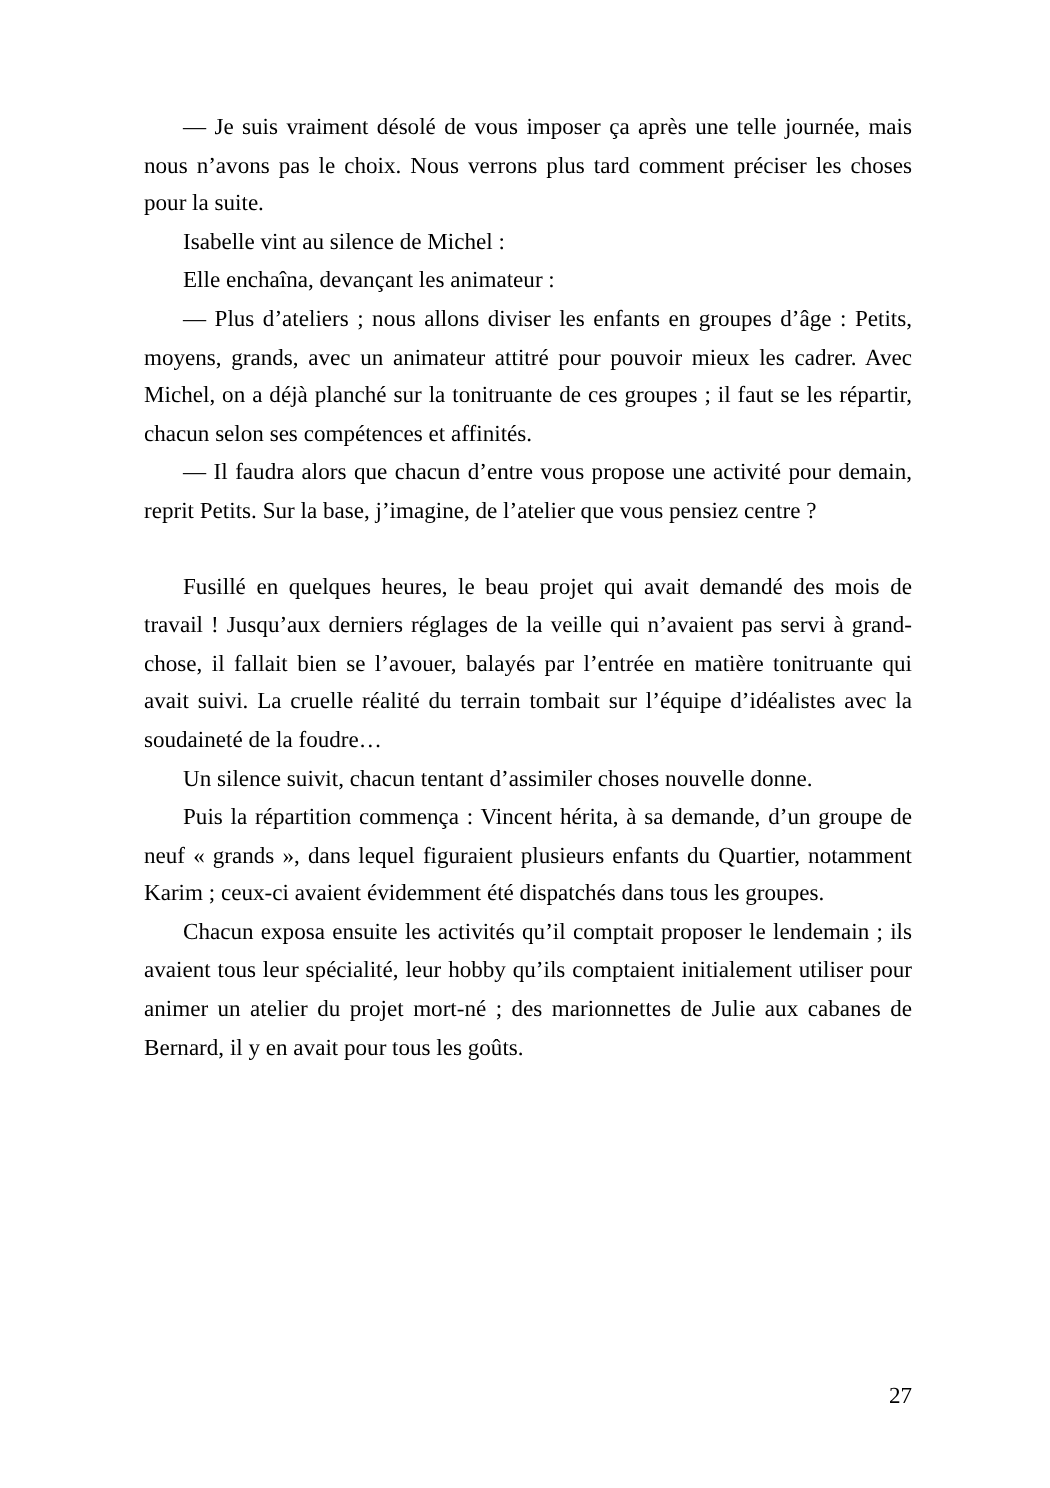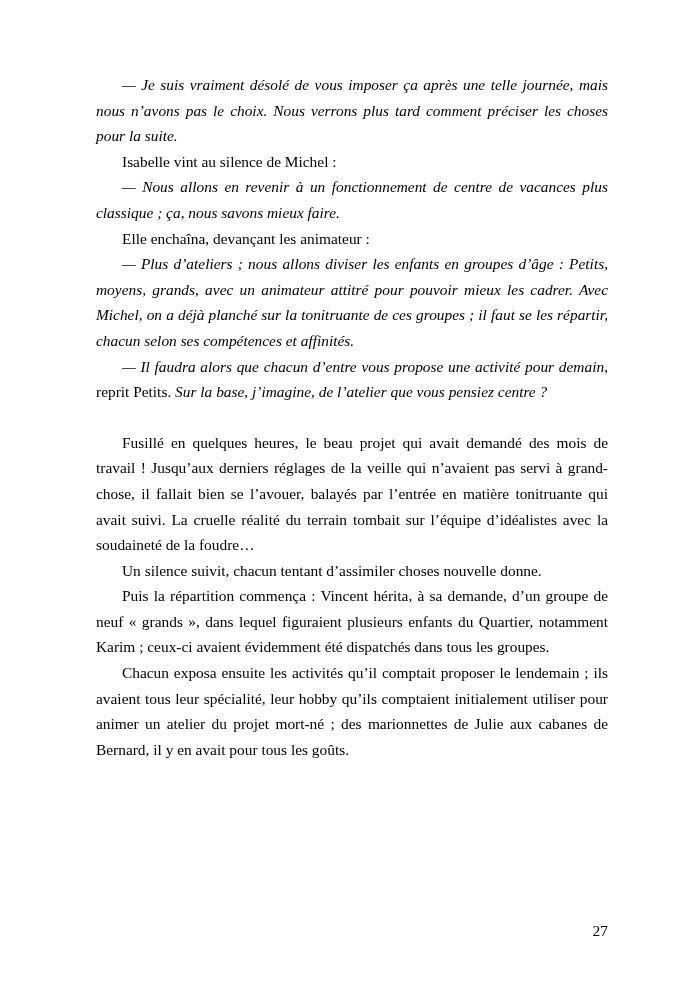--- a/index.html
+++ b/index.html
@@ -28,21 +28,20 @@
     font-size: 15.4px;
     line-height: 25.6px;
     text-align: justify;
     text-justify: inter-word;
     hyphens: manual;
   }
   p.indent {
     text-indent: 26px;
   }
   .ital {
-    font-style: italic;
   }
   .gap {
     height: 25px;
   }
   .folio {
     position: absolute;
     right: 92px;
     bottom: 54px;
     font-size: 15.4px;
     line-height: 1;
@@ -53,21 +52,20 @@
 <body>
 
 <div class="page">
 
   <div class="text-block">
 
     <p class="indent ital">— Je suis vraiment désolé de vous imposer ça après une telle journée, mais nous n’avons pas le choix. Nous verrons plus tard comment préciser les choses pour la suite.</p>
 
     <p class="indent">Isabelle vint au silence de Michel :</p>
 
-    <p class="indent ital">— Nous allons en revenir à un fonctionnement de centre de vacances plus classique ; ça, nous savons mieux faire.</p>
 
     <p class="indent">Elle enchaîna, devançant les animateur :</p>
 
     <p class="indent ital">— Plus d’ateliers ; nous allons diviser les enfants en groupes d’âge : Petits, moyens, grands, avec un animateur attitré pour pouvoir mieux les cadrer. Avec Michel, on a déjà planché sur la tonitruante de ces groupes ; il faut se les répartir, chacun selon ses compétences et affinités.</p>
 
     <p class="indent"><span class="ital">— Il faudra alors que chacun d’entre vous propose une activité pour demain, </span><span>reprit Petits. </span><span class="ital">Sur la base, j’imagine, de l’atelier que vous pensiez centre ?</span></p>
 
     <div class="gap"></div>
 
     <p class="indent">Fusillé en quelques heures, le beau projet qui avait demandé des mois de travail ! Jusqu’aux derniers réglages de la veille qui n’avaient pas servi à grand-chose, il fallait bien se l’avouer, balayés par l’entrée en matière tonitruante qui avait suivi. La cruelle réalité du terrain tombait sur l’équipe d’idéalistes avec la soudaineté de la foudre…</p>

